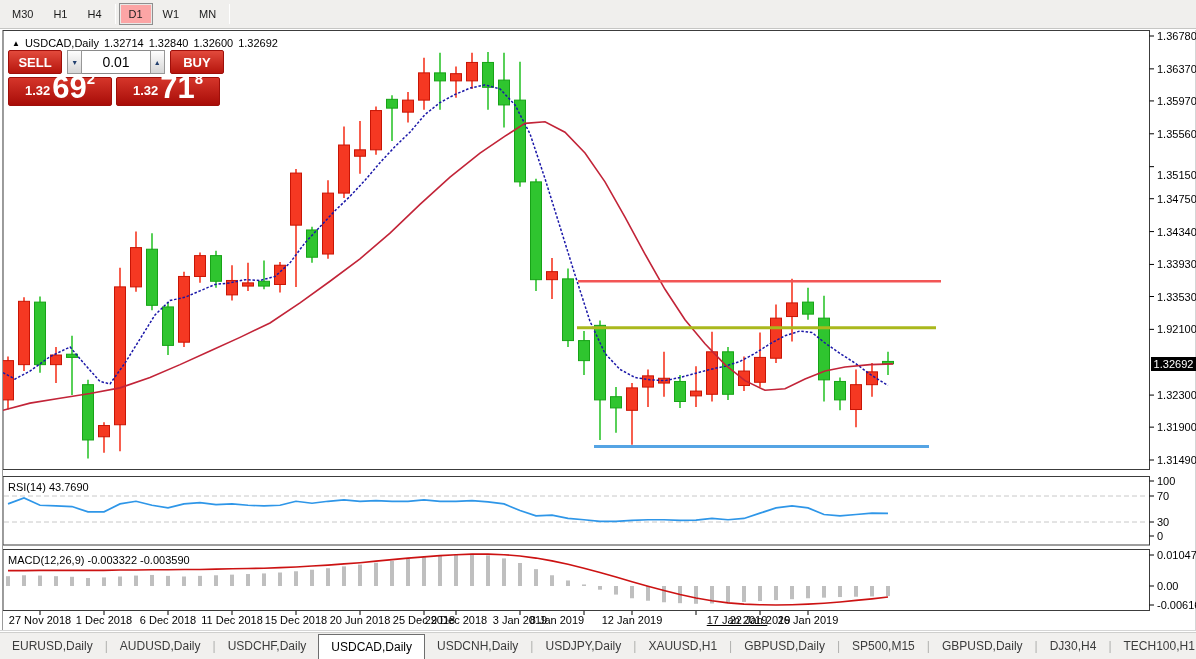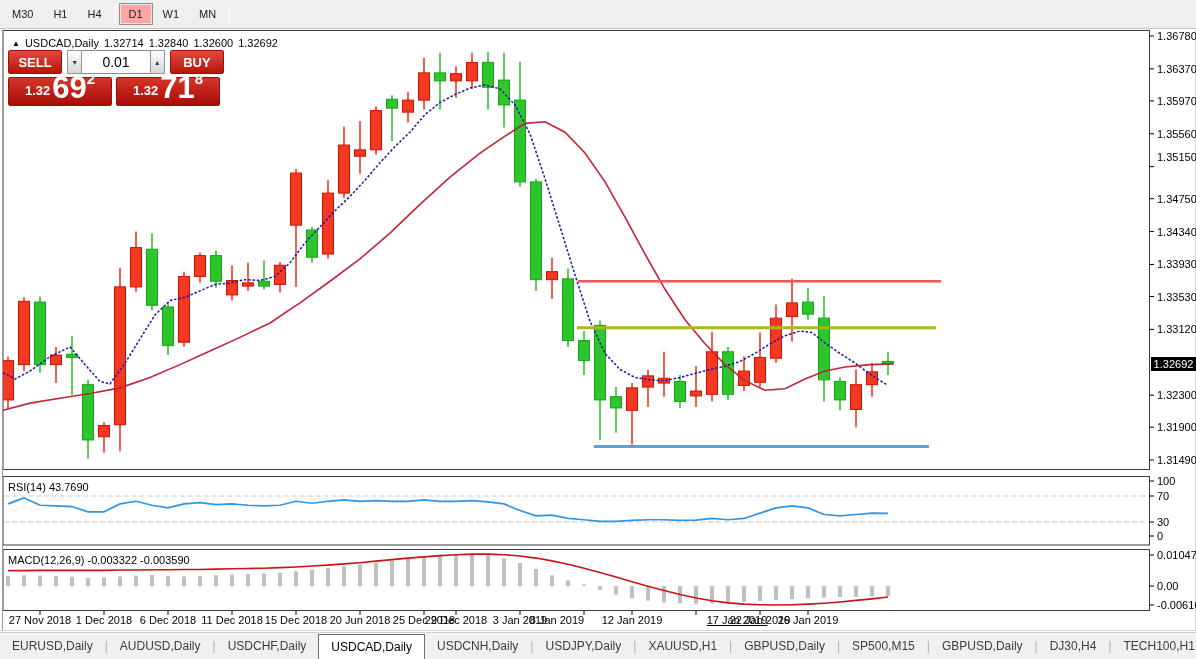--- a/index.html
+++ b/index.html
@@ -354,26 +354,26 @@
 
     <div class="sub-label" style="top:451px">RSI(14) 43.7690</div>
     <div class="sub-label" style="top:524px">MACD(12,26,9) -0.003322 -0.003590</div>
   </div>
 
   <div id="price-axis">
       <div class="pa-label" style="top: 36px;">1.36780</div>
       <div class="pa-label" style="top: 68.8631px;">1.36370</div>
       <div class="pa-label" style="top: 100.925px;">1.35970</div>
       <div class="pa-label" style="top: 133.788px;">1.35560</div>
-      <div class="pa-label" style="top: 157px;">1.35150</div>
+      <div class="pa-label" style="top: 175px;">1.35150</div>
       <div class="pa-label" style="top: 198.712px;">1.34750</div>
       <div class="pa-label" style="top: 231.576px;">1.34340</div>
       <div class="pa-label" style="top: 264.439px;">1.33930</div>
       <div class="pa-label" style="top: 296.5px;">1.33530</div>
-      <div class="pa-label" style="top: 329.363px;">1.33120</div>
+      <div class="pa-label" style="top: 329.363px;">1.92100</div>
       <div class="pa-label" style="top: 395.089px;">1.32300</div>
       <div class="pa-label" style="top: 427.151px;">1.31900</div>
       <div class="pa-label" style="top: 460.014px;">1.31490</div>
       <div class="pa-current" style="top: 363.669px;">1.32692</div>
       <div class="pa-label" style="top: 481px;">100</div>
       <div class="pa-label" style="top: 496px;">70</div>
       <div class="pa-label" style="top: 522px;">30</div>
       <div class="pa-label" style="top: 536px;">0</div>
       <div class="pa-label" style="top: 555px;">0.010471</div>
       <div class="pa-label" style="top: 586px;">0.00</div>

